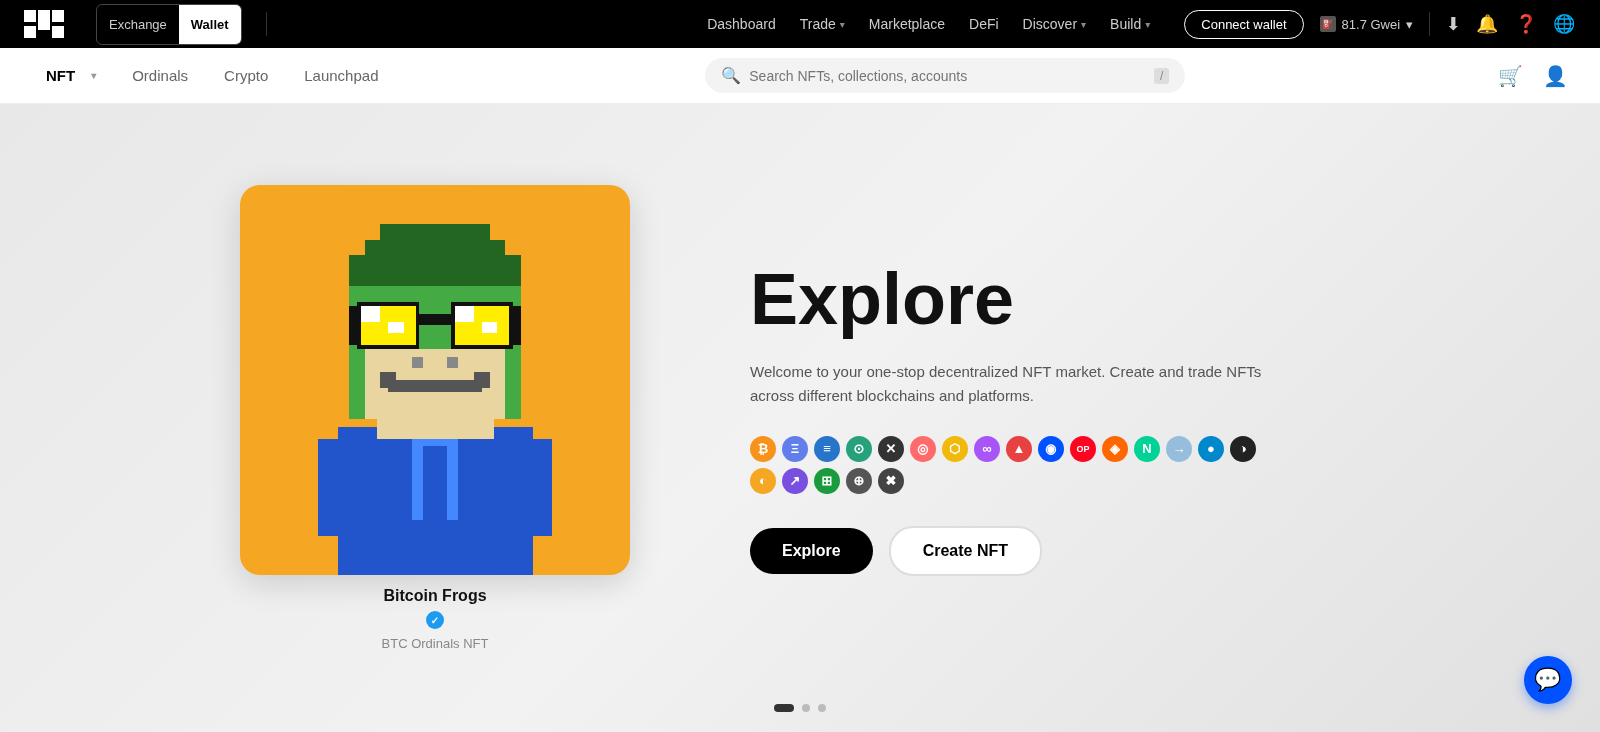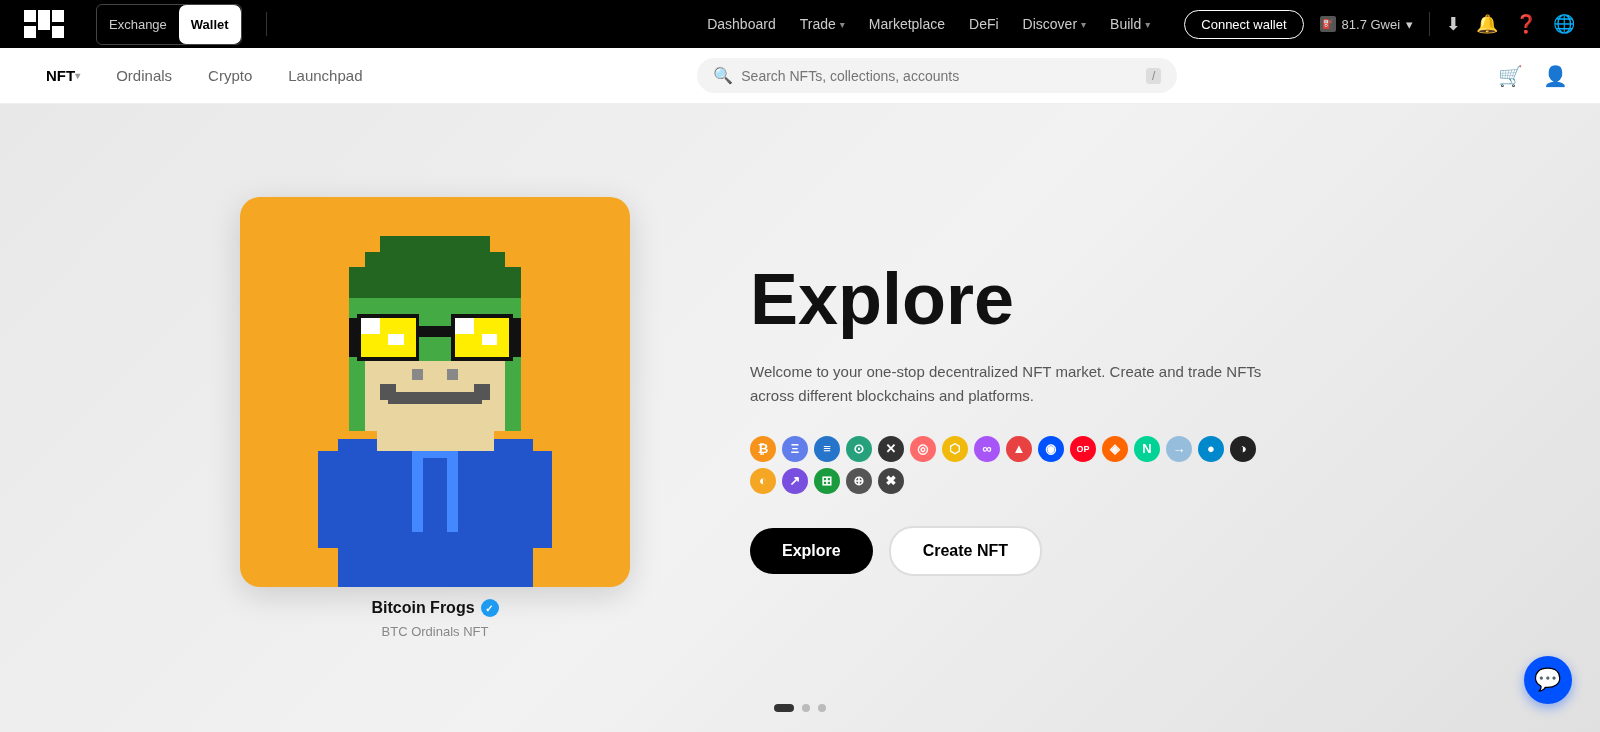--- a/index.html
+++ b/index.html
@@ -33,21 +33,20 @@
     .wallet-toggle .tog-btn {
       padding: 12px 12px;
       cursor: pointer;
       color: #ccc;
       background: transparent;
     }
     .wallet-toggle .tog-btn.active {
       background: #fff;
       color: #000;
       font-weight: 600;
-      border-radius: 7px;
     }
     .nav-divider {
       width: 1px;
       height: 24px;
       background: #333;
     }
     .nav-links {
       display: flex;
       align-items: center;
       gap: 4px;
@@ -126,21 +125,21 @@
       gap: 8px;
     }
     .sub-nav-item {
       font-size: 15px;
       padding: 8px 14px;
       cursor: pointer;
       color: #666;
       border-radius: 4px;
       display: flex;
       align-items: center;
-      gap: 0;
+      gap: 16px;
     }
     .sub-nav-item.active {
       color: #000;
       font-weight: 700;
     }
     .sub-nav-item .arrow { font-size: 10px; color: #999; }
     .sub-nav-search {
       flex: 1;
       display: flex;
       justify-content: center;
@@ -222,20 +221,21 @@
     .hero-label {
       text-align: center;
     }
     .hero-label-name {
       font-size: 16px;
       font-weight: 600;
       color: #111;
       display: flex;
       align-items: center;
       gap: 6px;
+      flex-direction: column;
     }
     .verified-badge {
       width: 18px;
       height: 18px;
       background: #1d9bf0;
       border-radius: 50%;
       display: inline-flex;
       align-items: center;
       justify-content: center;
       color: white;

